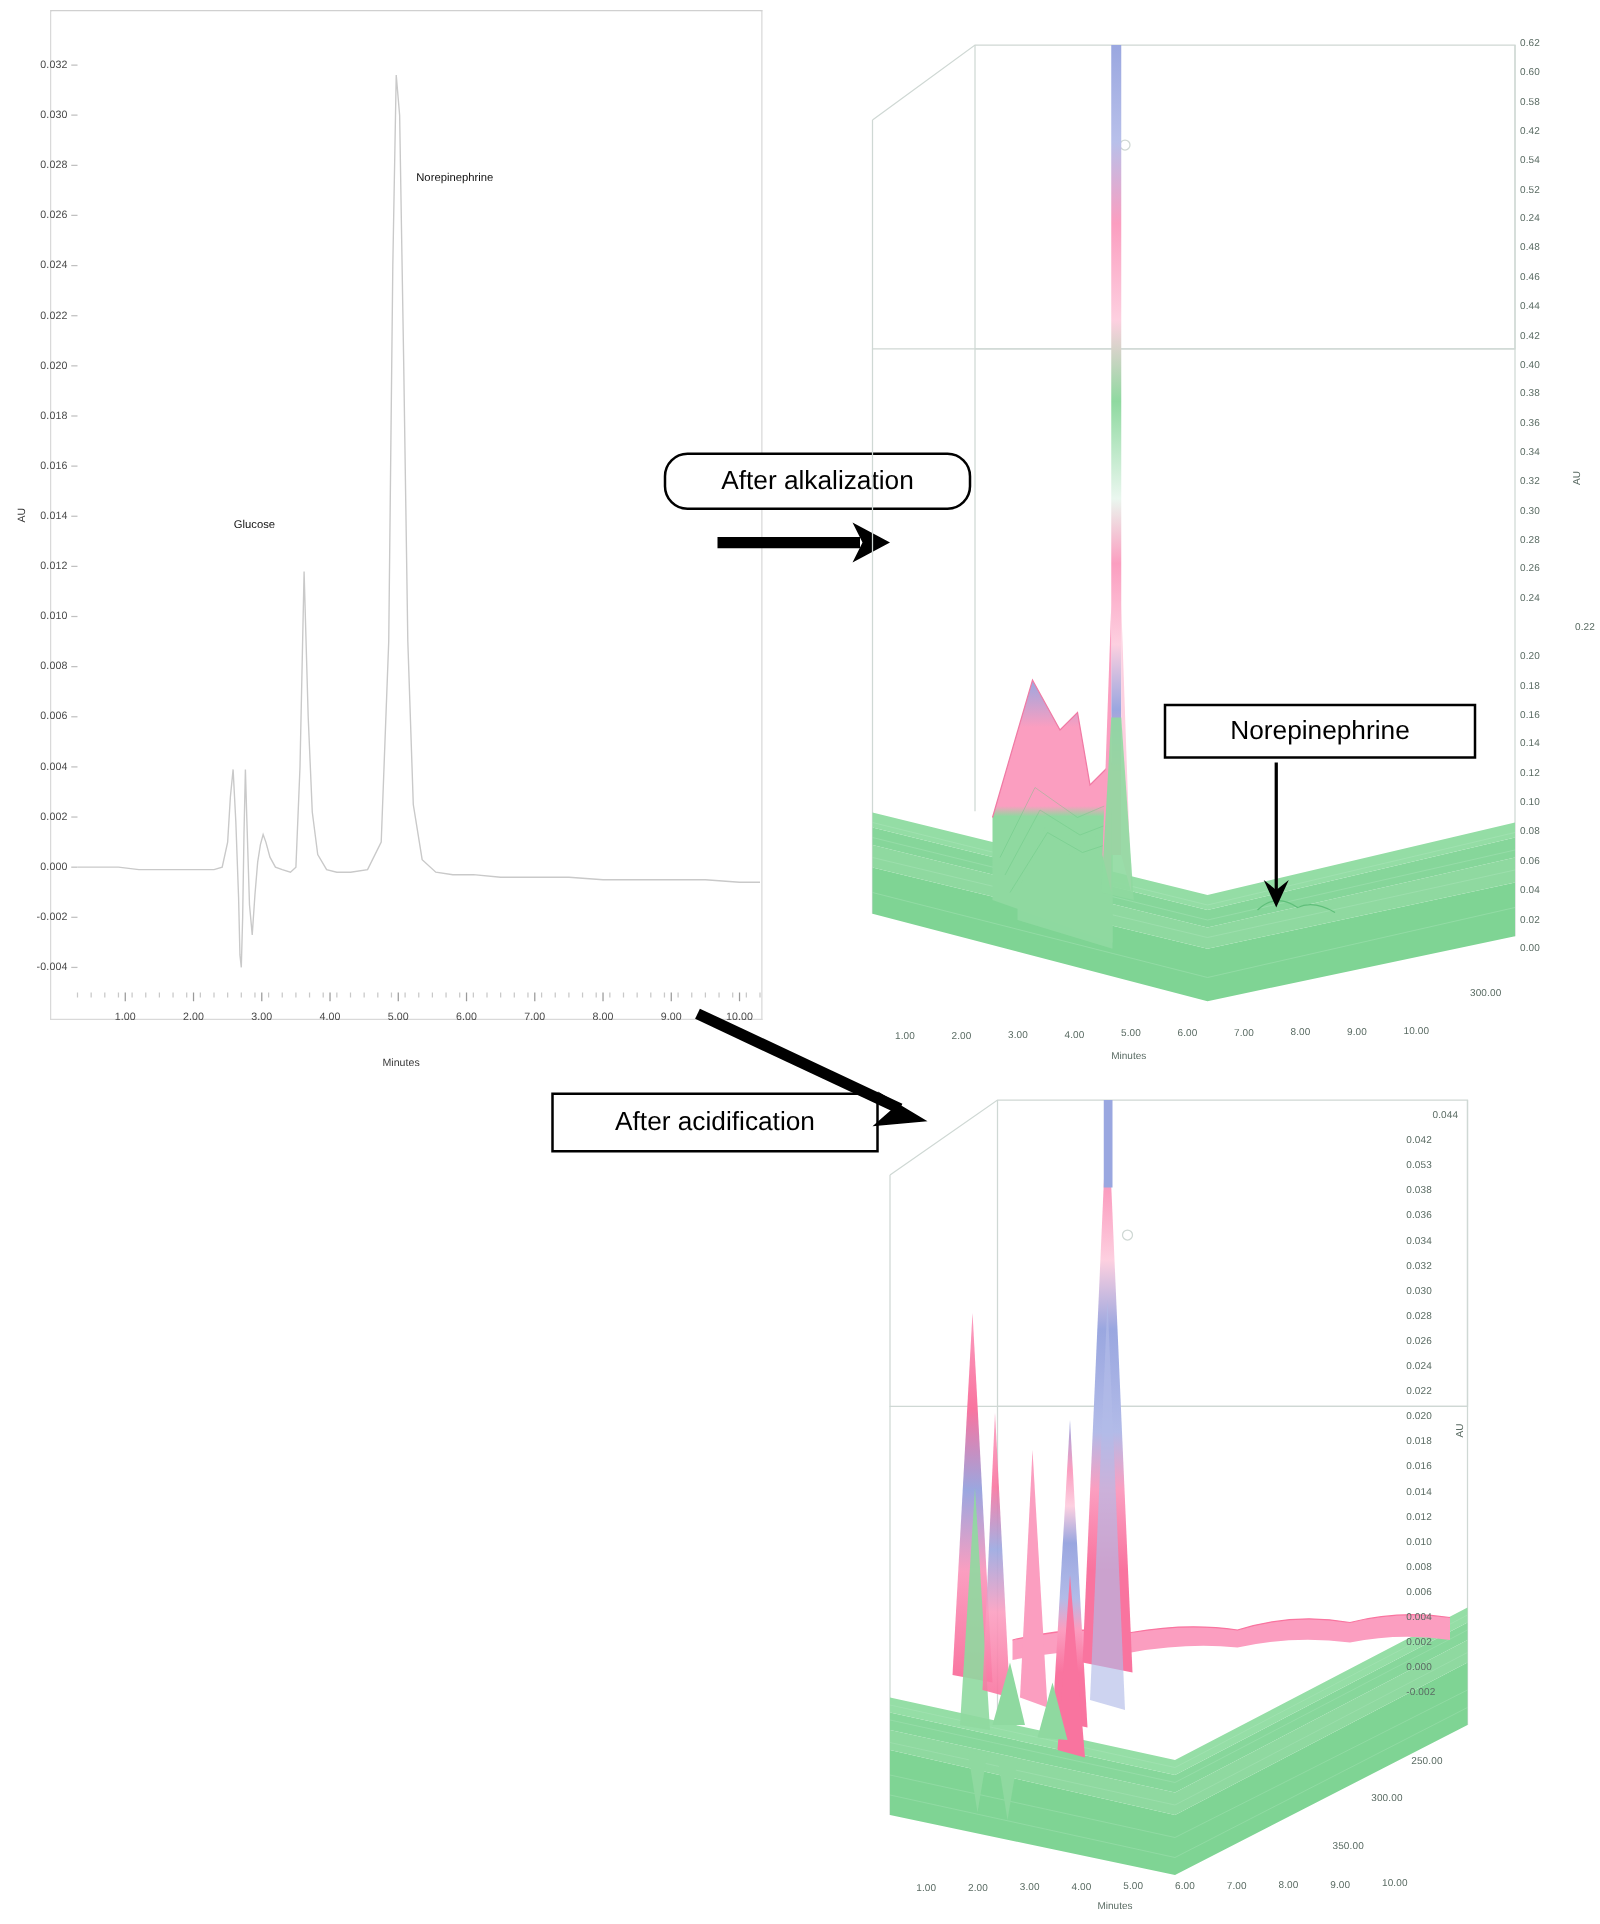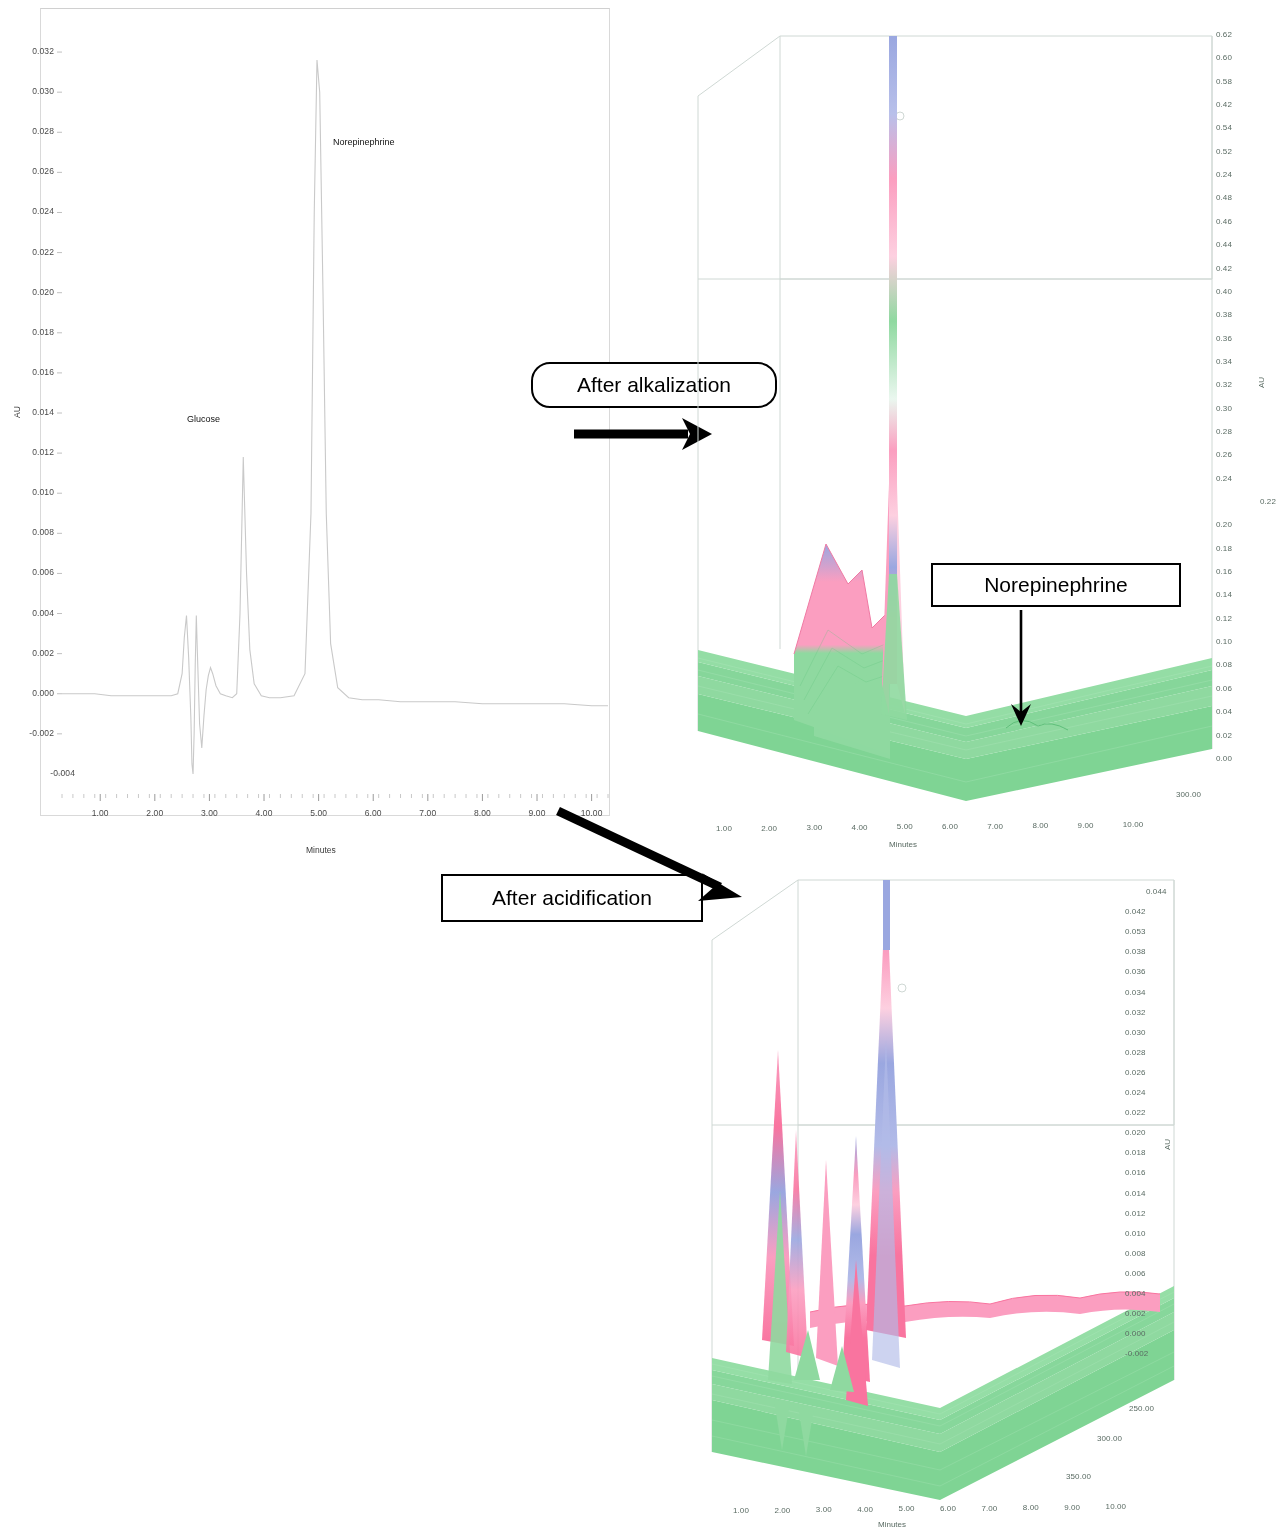--- a/index.html
+++ b/index.html
@@ -139,21 +139,21 @@
     <div class="tick" style="position: absolute; left: 0px; width: 54px; text-align: right; top: 366.898px;">0.016</div>
     <div class="tick" style="position: absolute; left: 0px; width: 54px; text-align: right; top: 407.003px;">0.014</div>
     <div class="tick" style="position: absolute; left: 0px; width: 54px; text-align: right; top: 447.108px;">0.012</div>
     <div class="tick" style="position: absolute; left: 0px; width: 54px; text-align: right; top: 487.213px;">0.010</div>
     <div class="tick" style="position: absolute; left: 0px; width: 54px; text-align: right; top: 527.318px;">0.008</div>
     <div class="tick" style="position: absolute; left: 0px; width: 54px; text-align: right; top: 567.423px;">0.006</div>
     <div class="tick" style="position: absolute; left: 0px; width: 54px; text-align: right; top: 607.528px;">0.004</div>
     <div class="tick" style="position: absolute; left: 0px; width: 54px; text-align: right; top: 647.633px;">0.002</div>
     <div class="tick" style="position: absolute; left: 0px; width: 54px; text-align: right; top: 687.738px;">0.000</div>
     <div class="tick" style="position: absolute; left: 0px; width: 54px; text-align: right; top: 727.843px;">-0.002</div>
-    <div class="tick" style="position: absolute; left: 0px; width: 54px; text-align: right; top: 767.948px; padding-left: 21px;">-0.004</div>
+    <div class="tick" style="position: absolute; left: 0px; width: 54px; text-align: right; top: 767.948px;">-0.004</div>
   </div>
 
 <div class="abs" id="c2d-xlabels" style="left:0;top:0;">
     <div class="tick" style="position: absolute; left: 78.22px; width: 44px; text-align: center; top: 808px;">1.00</div>
     <div class="tick" style="position: absolute; left: 132.82px; width: 44px; text-align: center; top: 808px;">2.00</div>
     <div class="tick" style="position: absolute; left: 187.42px; width: 44px; text-align: center; top: 808px;">3.00</div>
     <div class="tick" style="position: absolute; left: 242.02px; width: 44px; text-align: center; top: 808px;">4.00</div>
     <div class="tick" style="position: absolute; left: 296.62px; width: 44px; text-align: center; top: 808px;">5.00</div>
     <div class="tick" style="position: absolute; left: 351.22px; width: 44px; text-align: center; top: 808px;">6.00</div>
     <div class="tick" style="position: absolute; left: 405.82px; width: 44px; text-align: center; top: 808px;">7.00</div>

